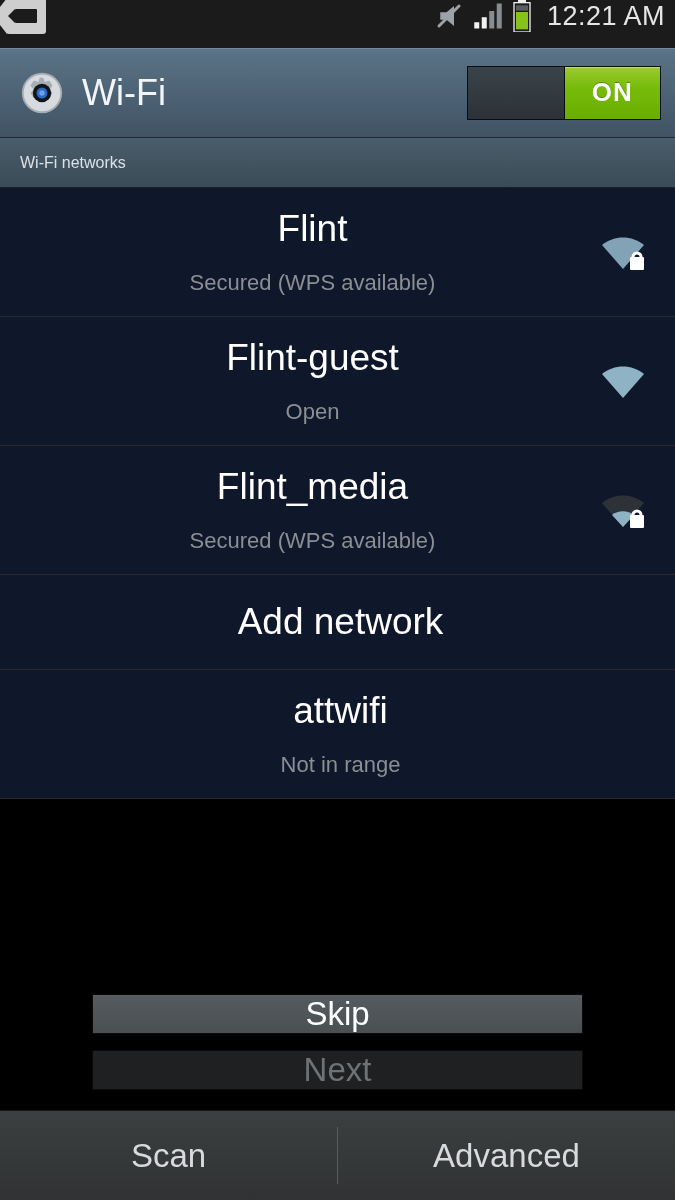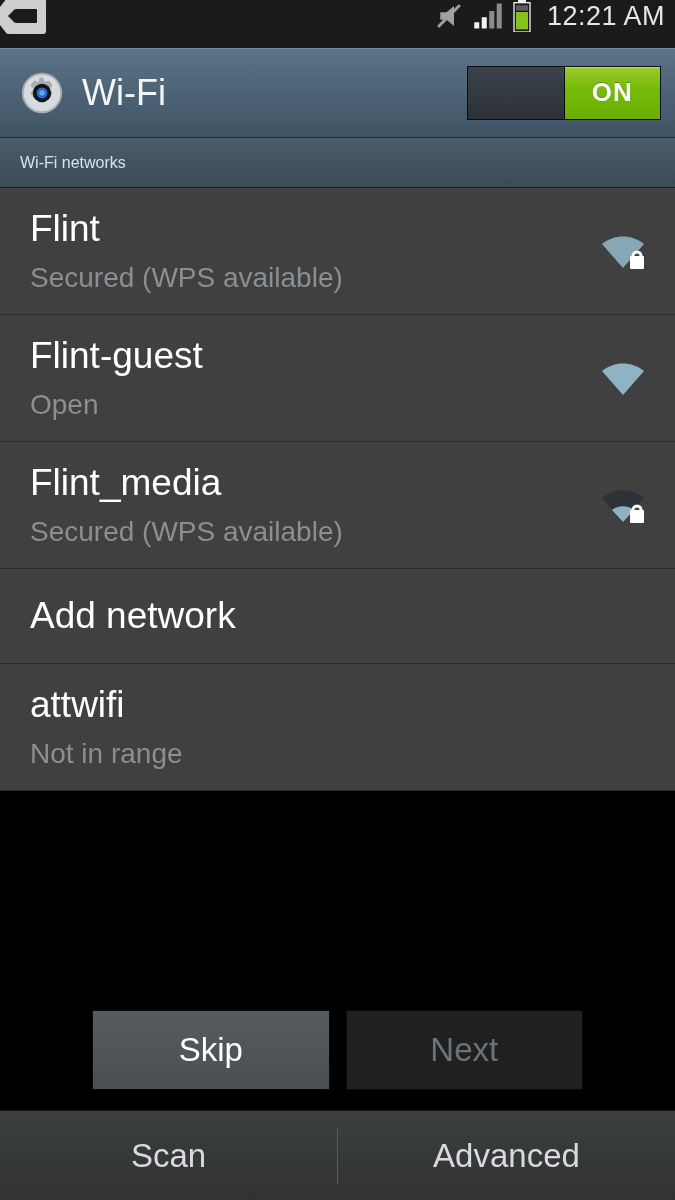--- a/index.html
+++ b/index.html
@@ -96,41 +96,42 @@
     background: linear-gradient(#4a5d6a, #3a4b56);
     height:50px;
     display:flex; align-items:center;
     padding: 0 20px;
     font-size:16px;
     color:#dbe1e5;
     border-bottom:1px solid #1a2228;
   }
 
   
-  .list { background:#404040; }
+  .list { background:#0f172a;text-align:center; }
   .network-item {
     display:flex;
     align-items:center;
     padding: 20px 24px 20px 30px;
     border-bottom:1px solid #2a2a2a;
   }
   .network-item.single { padding: 26px 24px 26px 30px; }
   .network-text { flex:1; display:flex; flex-direction:column; }
   .network-name { font-size:37px; color:#fff; font-weight:400; }
-  .network-sub  { font-size:28px; color:#8a8f94; margin-top:12px; }
+  .network-sub  { font-size:22px; color:#8a8f94; margin-top:20px; }
   .wifi-icon { width:56px; display:flex; align-items:center; justify-content:center; position:relative; }
 
   
   .btn-row {
     position:absolute;
     left:0; right:0;
     bottom:90px;
     display:flex;
     gap:16px;
     padding: 0 92px 20px;
+    flex-direction: column;
   }
   .btn {
     flex:1;
     height:80px;
     display:flex; align-items:center; justify-content:center;
     font-size:33px;
     border:1px solid #0a0a0a;
     border-radius:1px;
   }
   .btn.skip   { background: linear-gradient(#555b5e,#4a4f52); color:#fff; }

